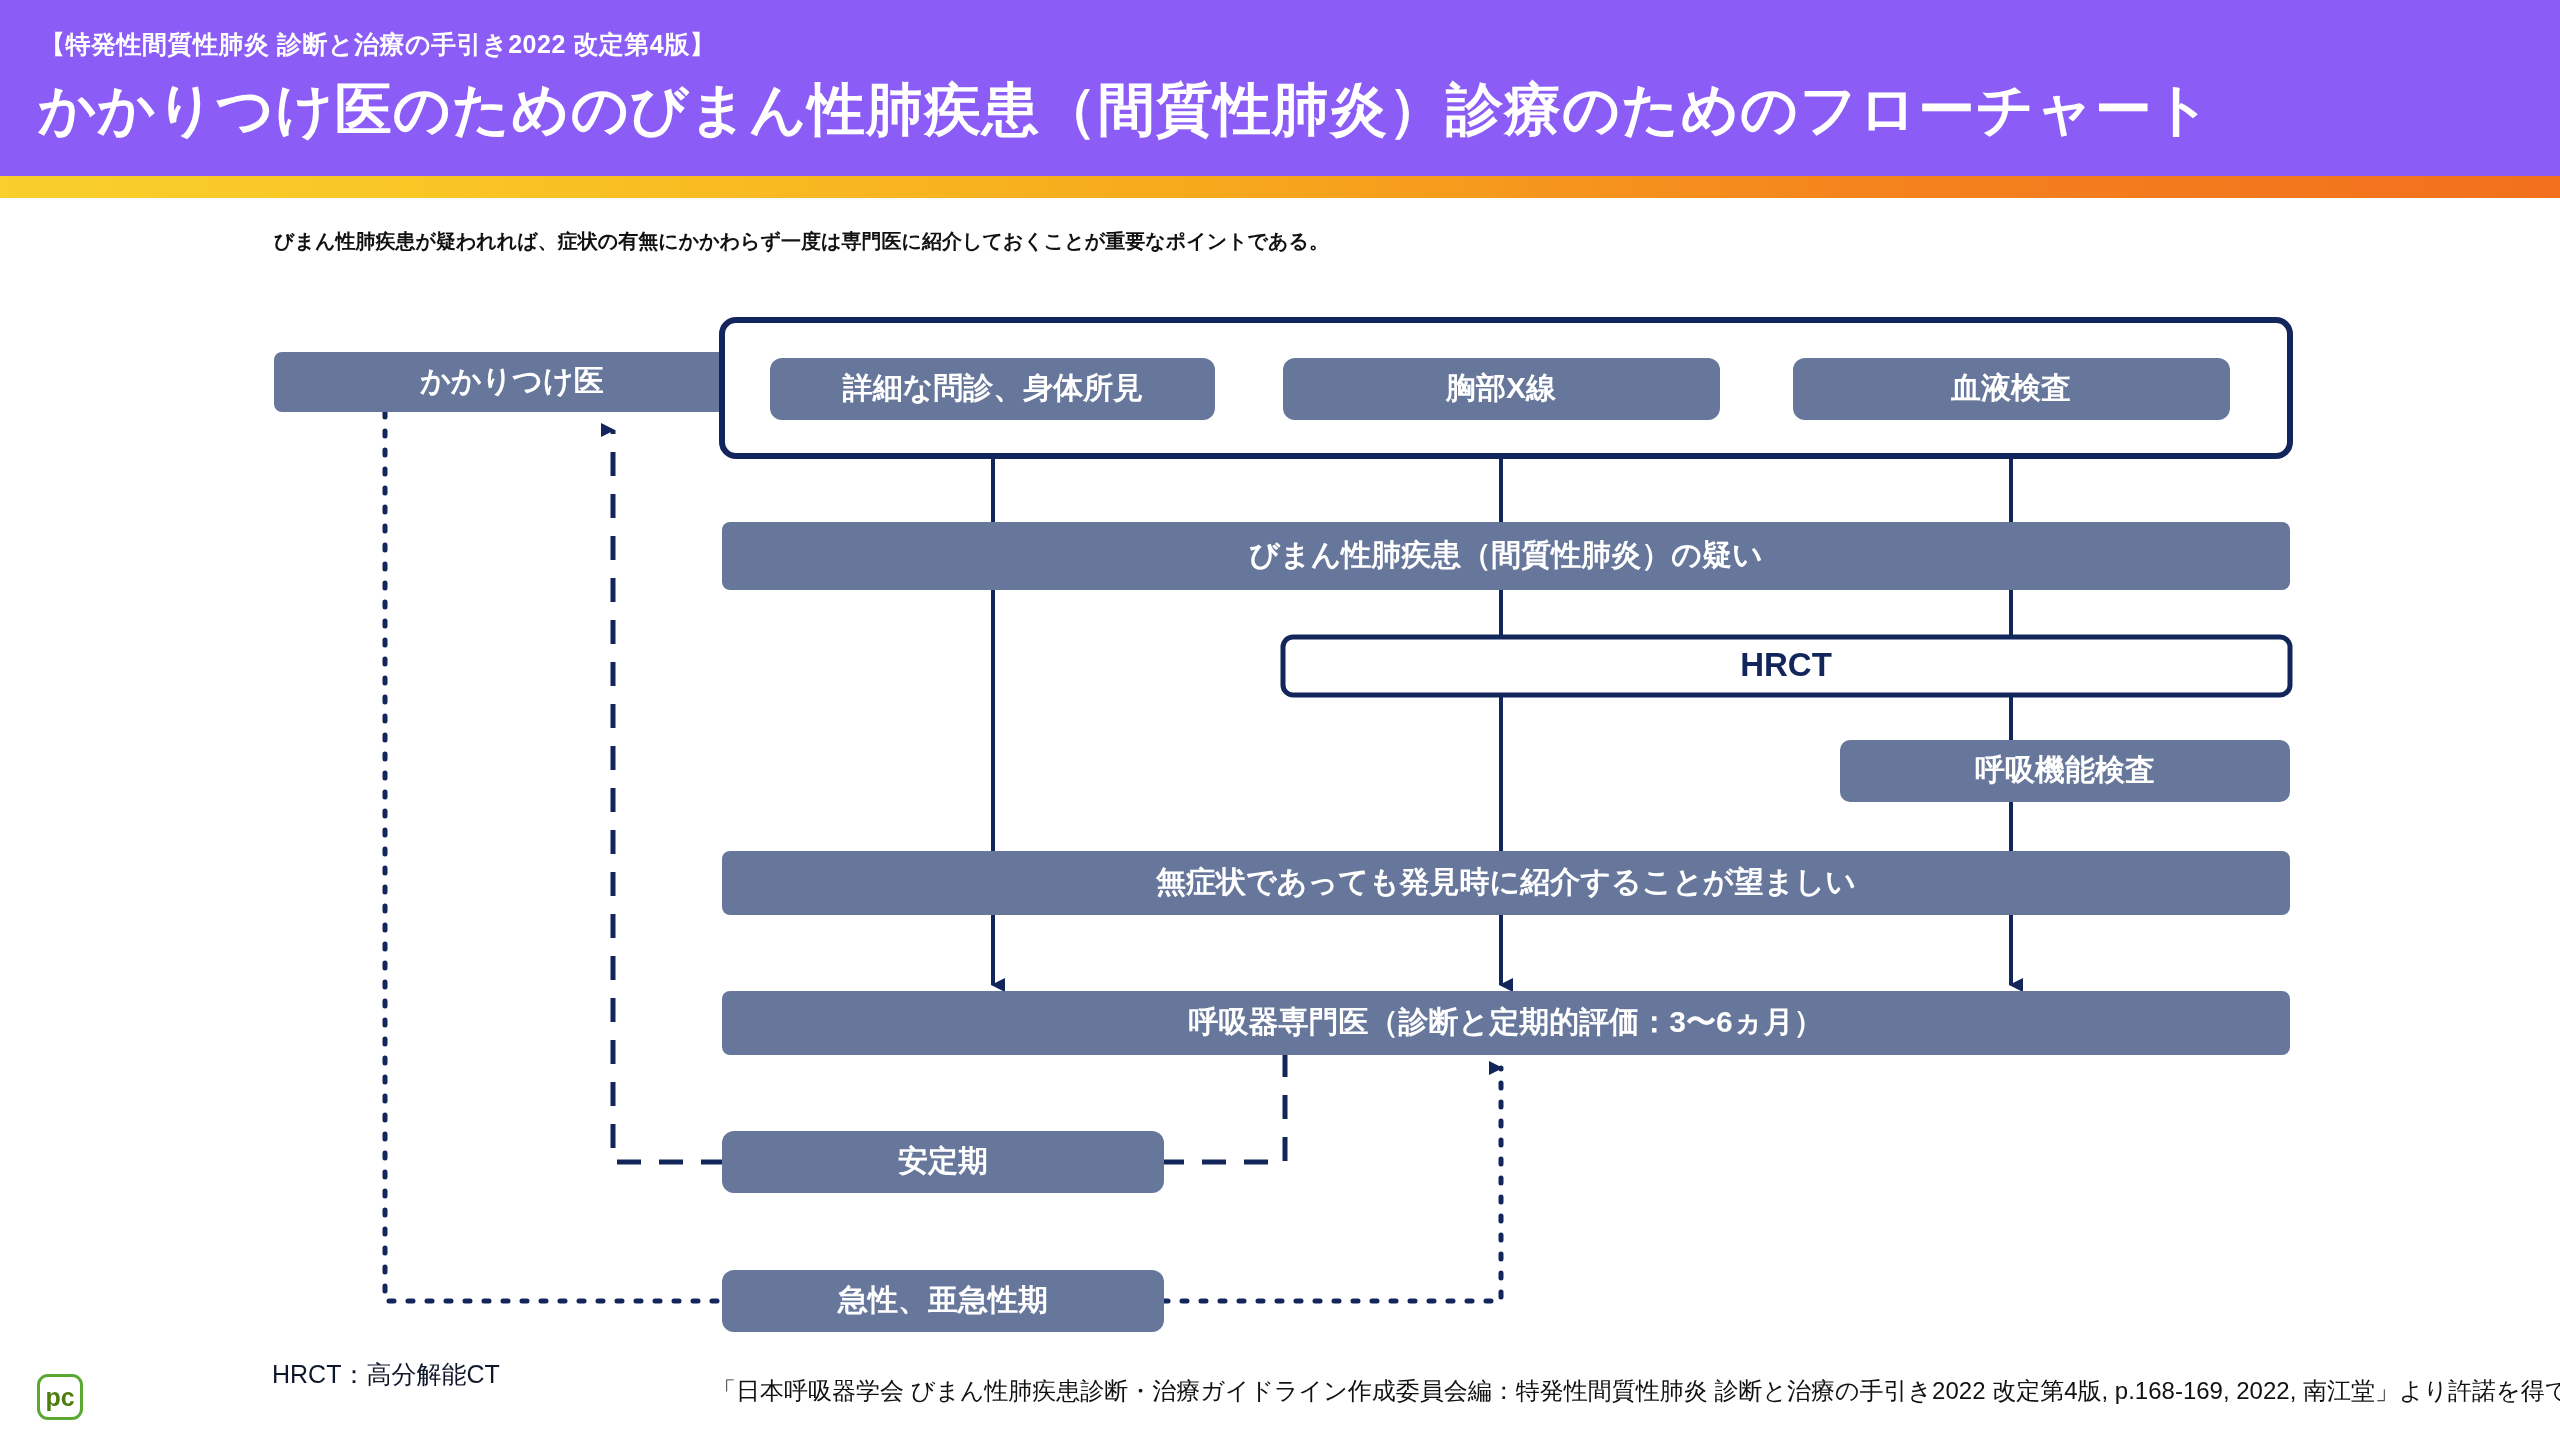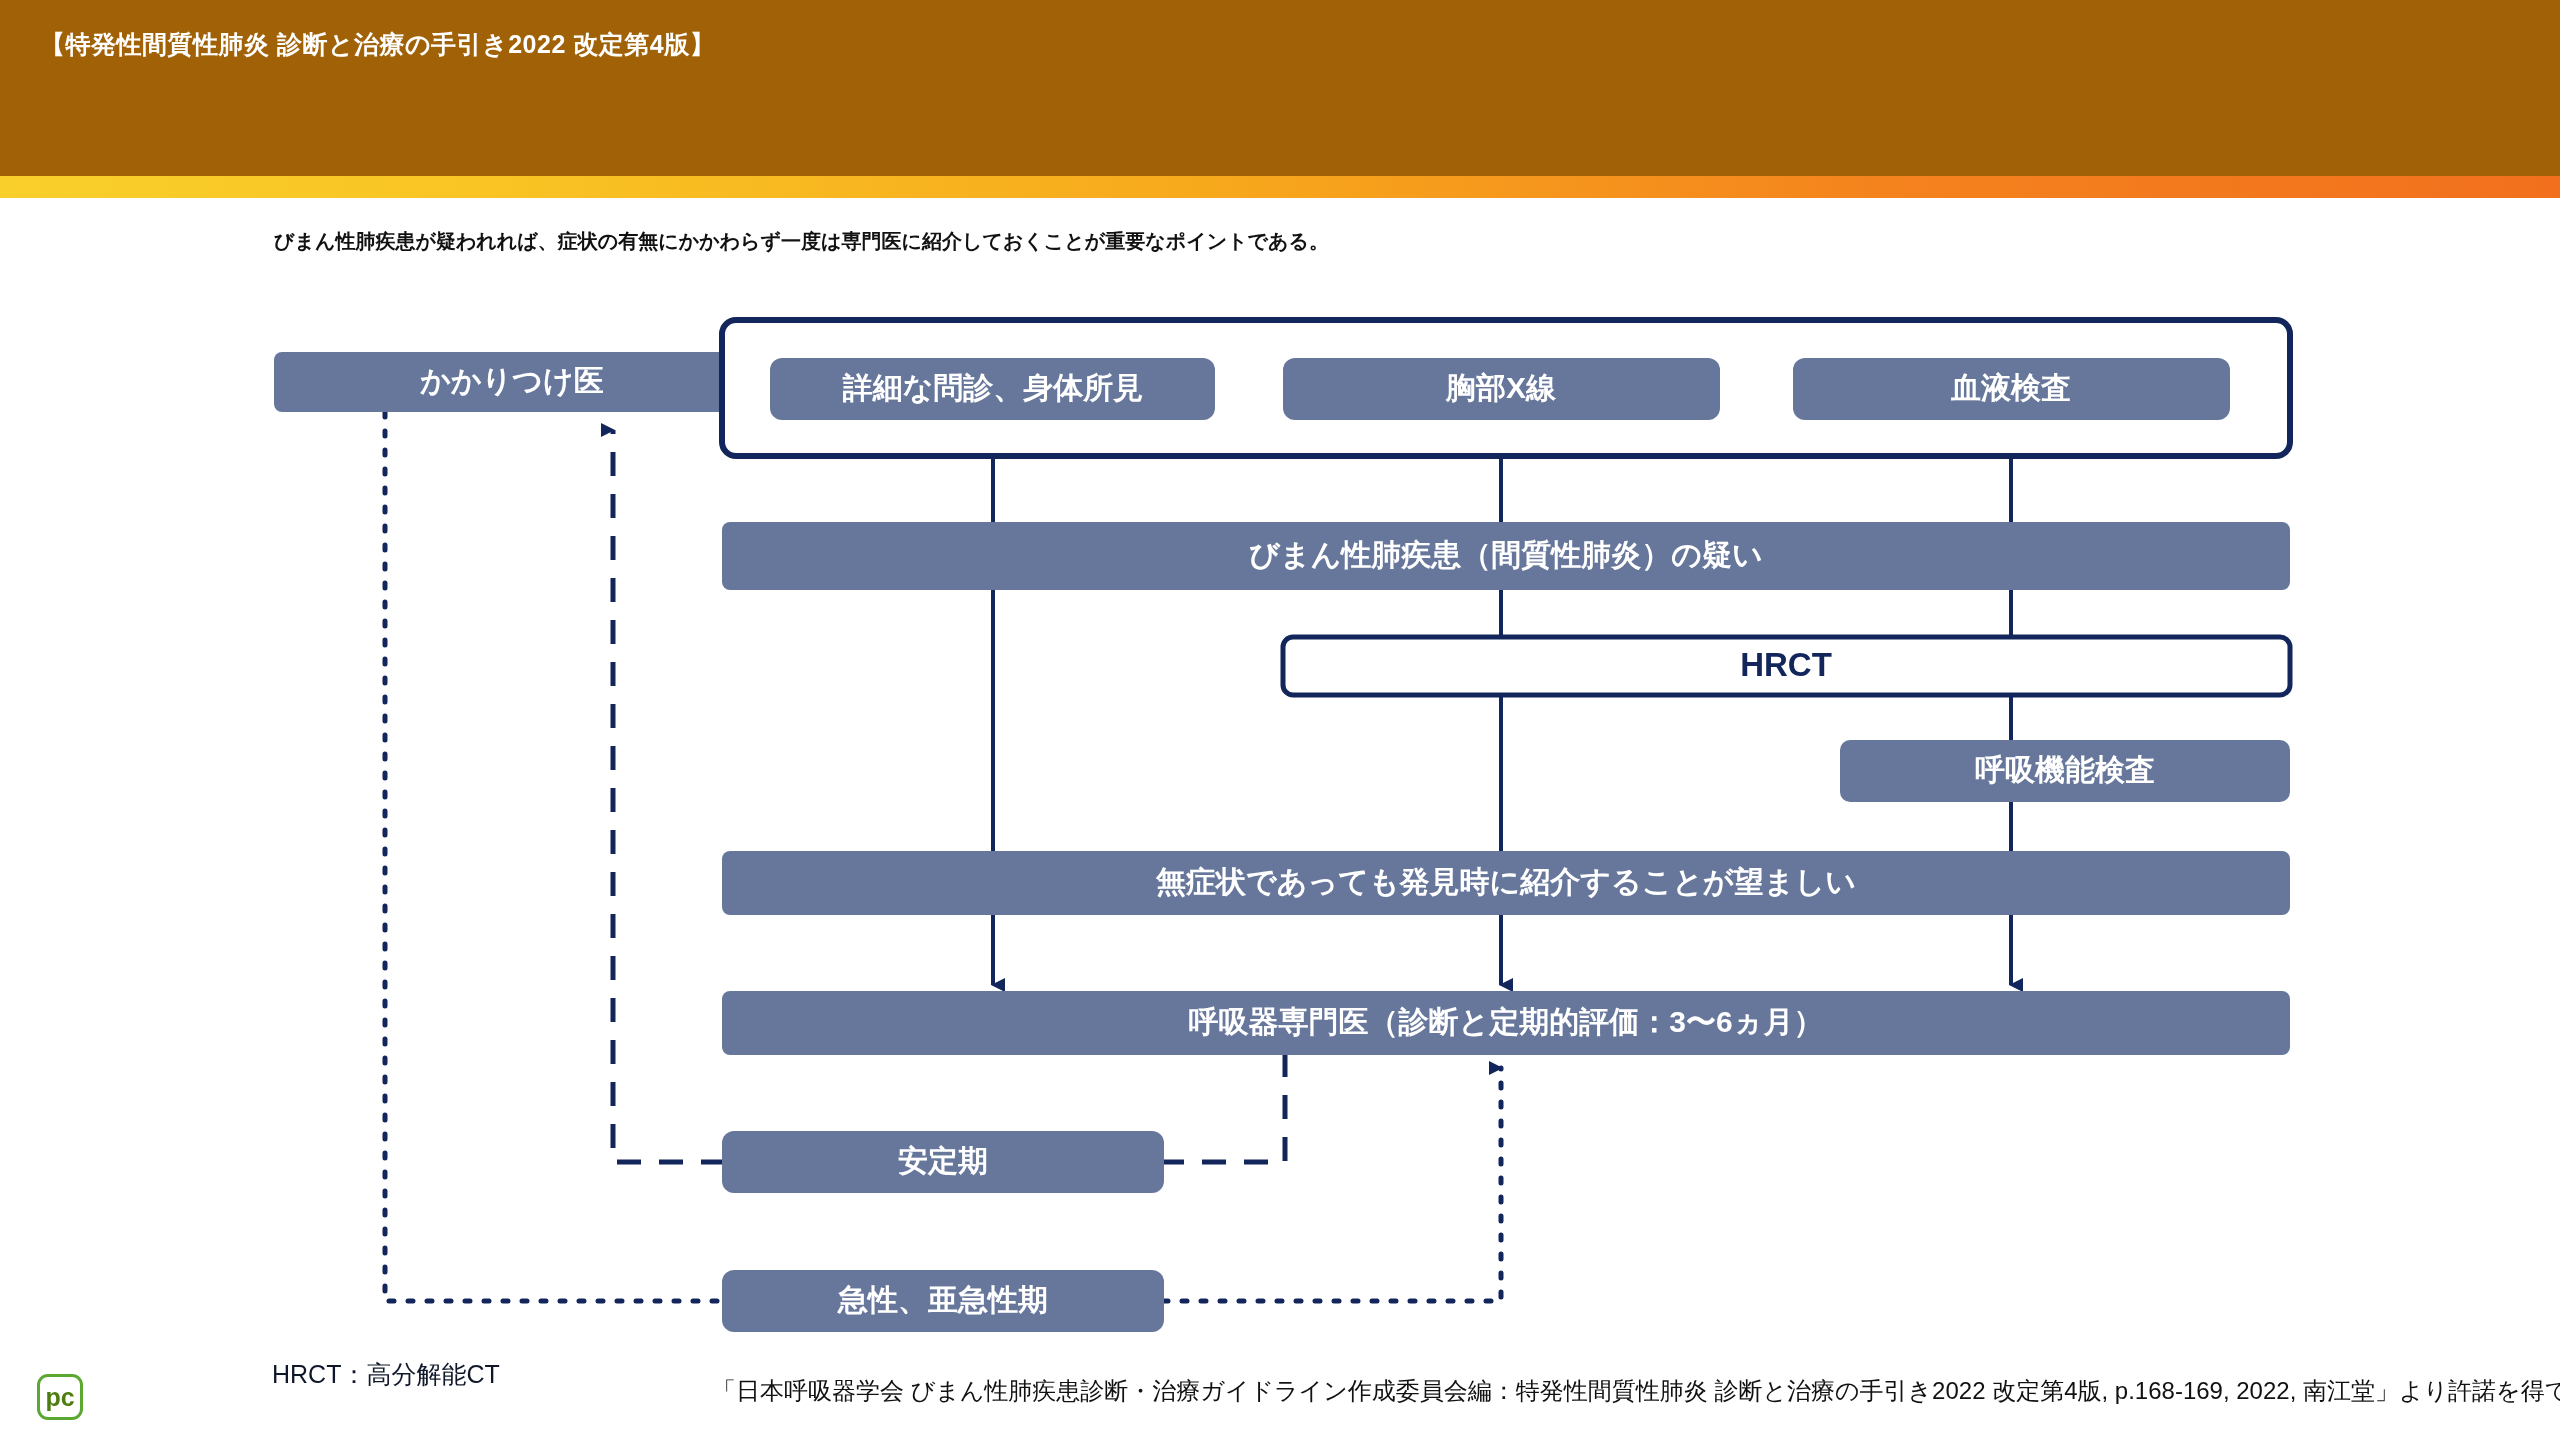--- a/index.html
+++ b/index.html
@@ -6,21 +6,21 @@
   body{
     width:2560px;height:1440px;
     background:#ffffff;
     font-family:"Liberation Sans","DejaVu Sans",sans-serif;
     overflow:hidden;
     position:relative;
   }
   
   .header{
     position:absolute;left:0;top:0;width:2560px;height:176px;
-    background:#a16207;
+    background:#8b5cf6;
   }
   .header-kicker{
     position:absolute;left:40px;top:28px;
     color:#ffffff;font-size:25px;font-weight:bold;letter-spacing:.5px;
     white-space:nowrap;
   }
   .header-title{
     position:absolute;left:38px;top:72px;
     color:#ffffff;font-size:57px;font-weight:bold;letter-spacing:1px;
     white-space:nowrap;
@@ -72,20 +72,21 @@
   .logo span{
     color:#4d7c0f;font-size:25px;font-weight:bold;line-height:1;
     font-family:"Liberation Sans","DejaVu Sans",sans-serif;
   }
 </style>
 </head>
 <body>
 
 <div class="header">
   <div class="header-kicker">【特発性間質性肺炎 診断と治療の手引き2022 改定第4版】</div>
+  <div class="header-title">かかりつけ医のためのびまん性肺疾患（間質性肺炎）診療のためのフローチャート</div>
 </div>
 <div class="accent-bar"></div>
 
 <div class="intro">びまん性肺疾患が疑われれば、症状の有無にかかわらず一度は専門医に紹介しておくことが重要なポイントである。</div>
 
 <div class="chart-wrap">
 <svg width="2560" height="1440" viewBox="0 0 2560 1440" xmlns="http://www.w3.org/2000/svg">
   <defs>
     <marker id="arrowDown" markerWidth="16" markerHeight="16" refX="8" refY="13" orient="auto" markerUnits="userSpaceOnUse">
       <path d="M1,1 L15,1 L8,15 Z" fill="#13265c"></path>

